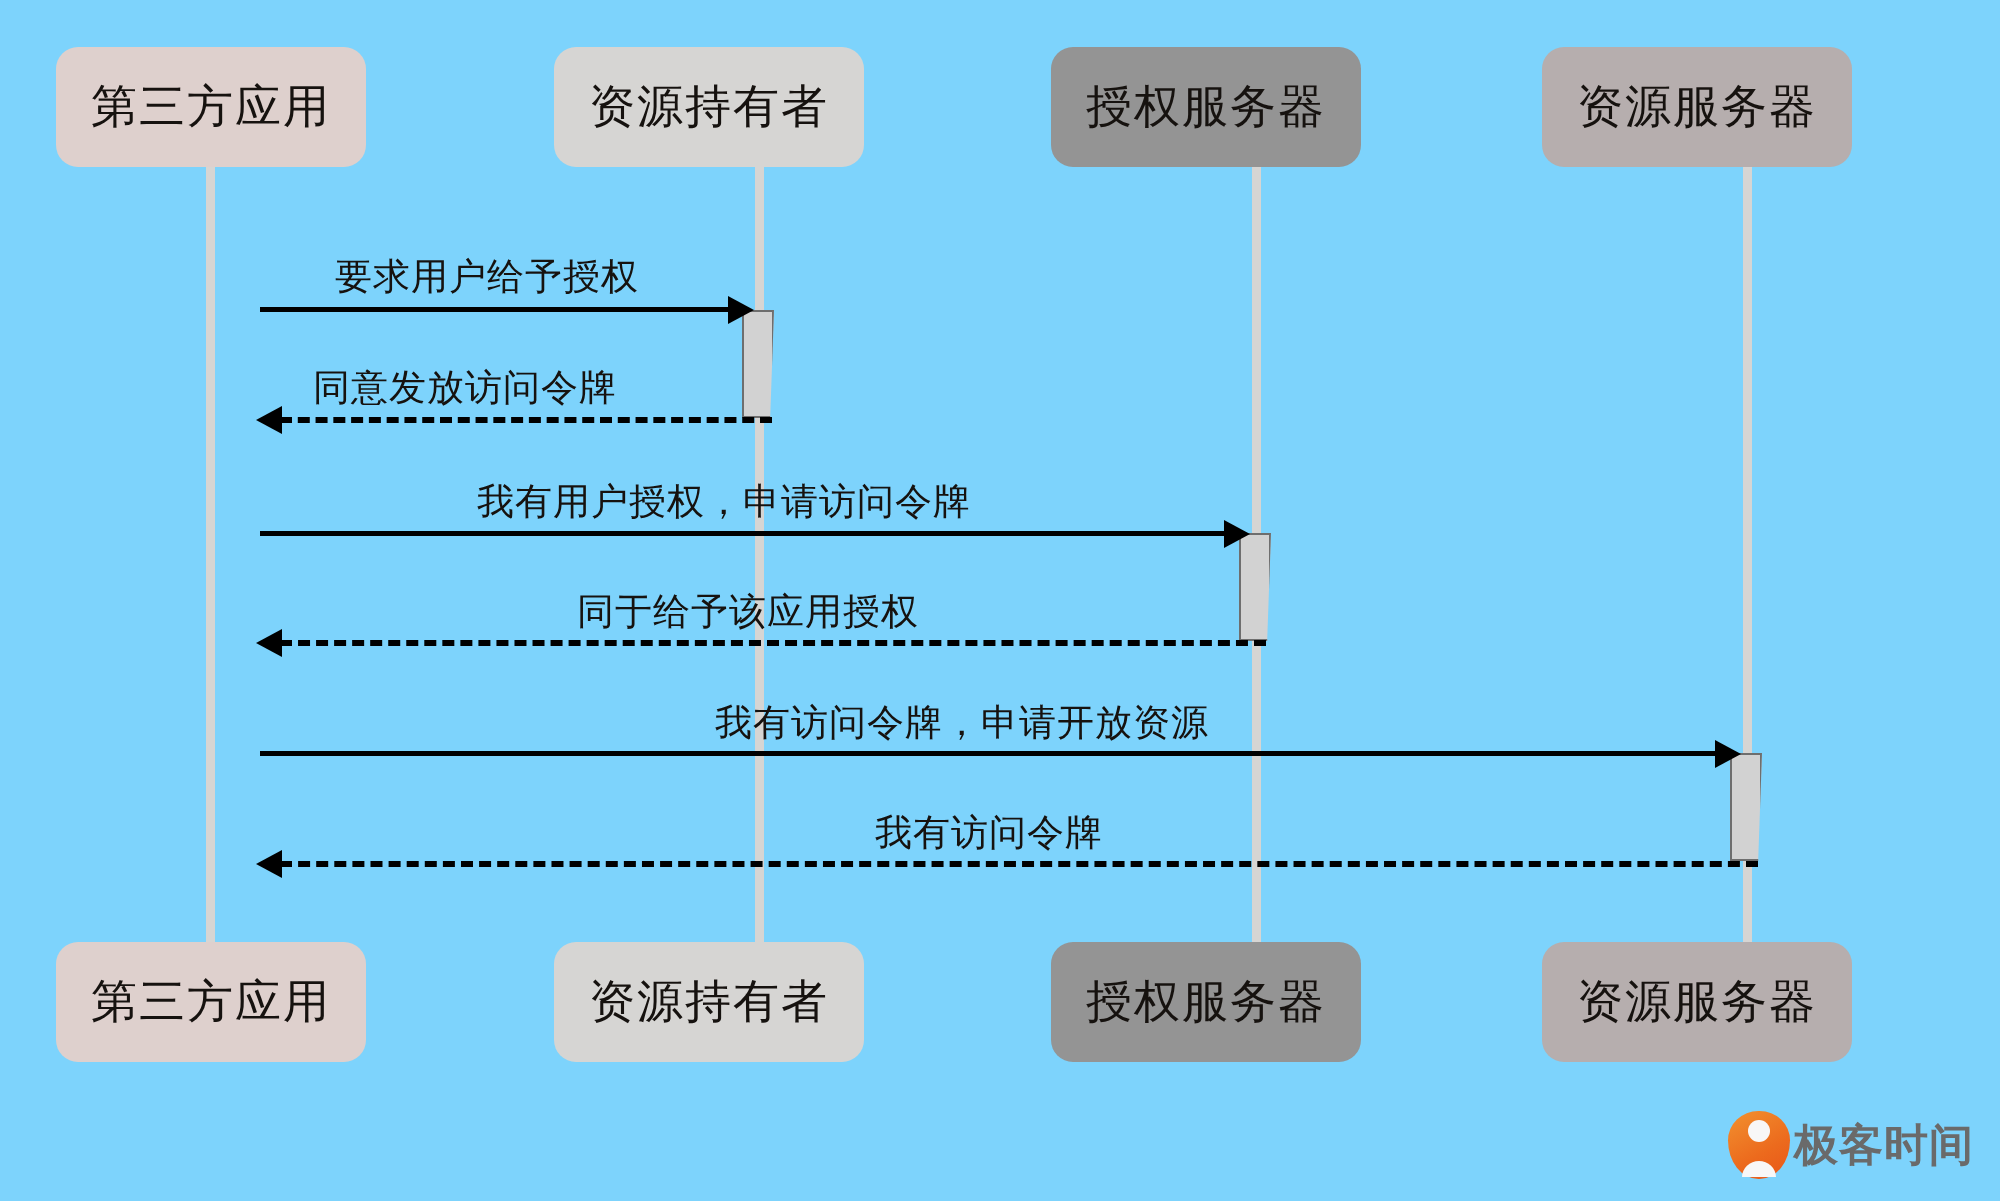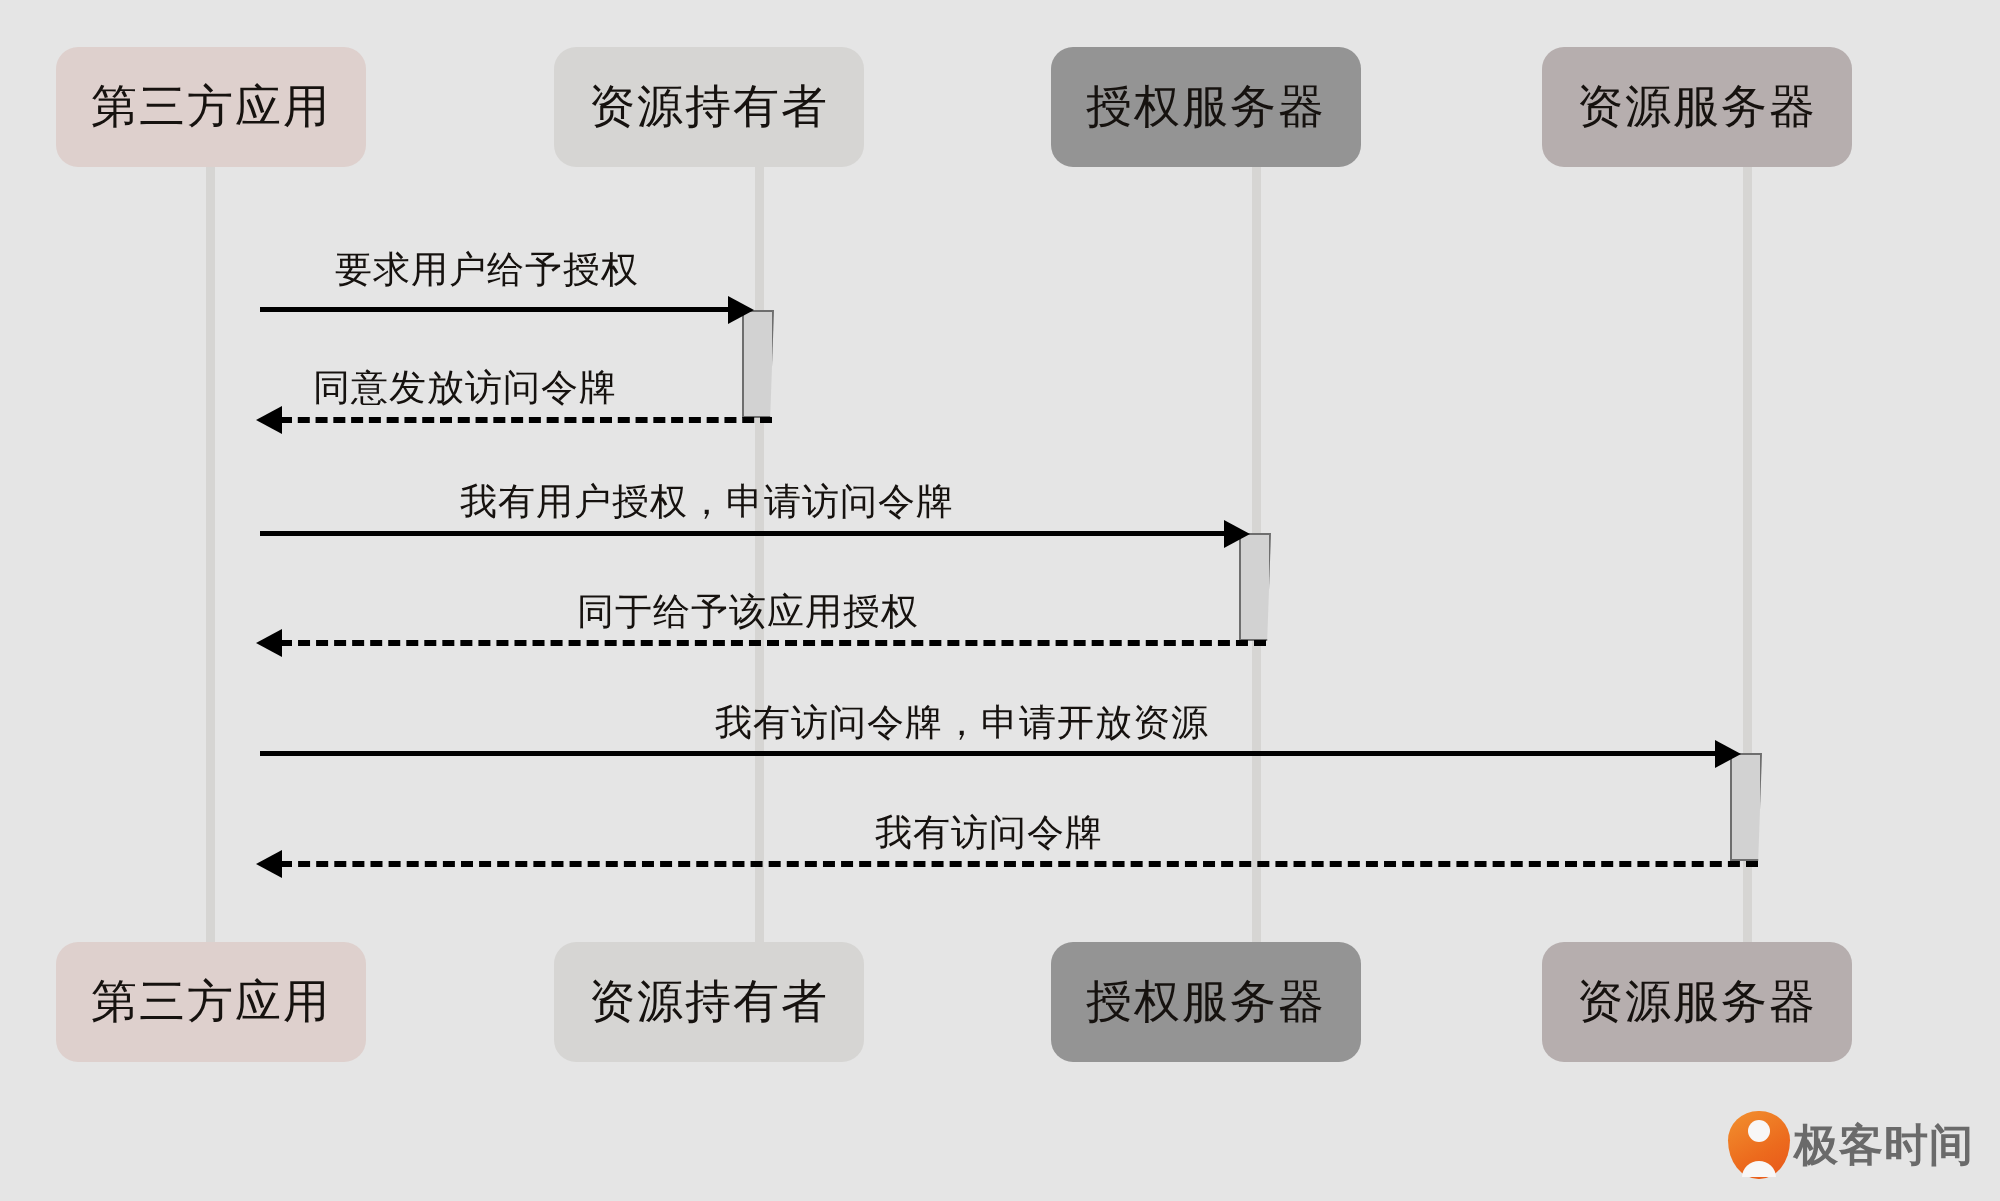--- a/index.html
+++ b/index.html
@@ -120,21 +120,21 @@
   #watermark .wm-text {
     font-size: 44px;
     color: #6a6a6a;
     letter-spacing: 1px;
     font-weight: 600;
   }
 </style>
 </head>
 <body>
 
-<div id="canvas" style="background: #e5e5e5;">
+<div id="canvas" style="background: #7dd3fc;">
 
   <div class="participant" style="left: 56px; top: 47px; width: 310px; height: 120px; background: rgb(222, 208, 205);">
     <span>第三方应用</span>
   </div>
   <div class="participant" style="left: 554px; top: 47px; width: 310px; height: 120px; background: rgb(214, 213, 211);">
     <span>资源持有者</span>
   </div>
   <div class="participant" style="left: 1051px; top: 47px; width: 310px; height: 120px; background: rgb(148, 148, 148);">
     <span>授权服务器</span>
   </div>
@@ -144,29 +144,29 @@
 
   <div class="lifeline" style="left:206px; top:167px; height:783px;"></div>
   <div class="lifeline" style="left:755px; top:167px; height:783px;"></div>
   <div class="lifeline" style="left:1252px; top:167px; height:783px;"></div>
   <div class="lifeline" style="left:1743px; top:167px; height:783px;"></div>
 
   <div class="activation" style="left:742px; top:310px; width:32px; height:108px; clip-path: polygon(0 0, 100% 0, 88% 100%, 0 100%);"></div>
   <div class="activation" style="left:1239px; top:533px; width:32px; height:108px; clip-path: polygon(0 0, 100% 0, 88% 100%, 0 100%);"></div>
   <div class="activation" style="left:1730px; top:753px; width:32px; height:108px; clip-path: polygon(0 0, 100% 0, 88% 100%, 0 100%);"></div>
 
-  <div class="msg-label" style="left:335px; top:245px;">要求用户给予授权</div>
+  <div class="msg-label" style="left:335px; top:252px;">要求用户给予授权</div>
   <div class="msg-line" style="left:260px; top:307px; width:470px;"></div>
   <div class="arrow-right" style="left:728px; top:296px;"></div>
 
   <div class="msg-label" style="left:313px; top:363px;">同意发放访问令牌</div>
   <div class="msg-line dashed" style="left:280px; top:417px; width:492px;"></div>
   <div class="arrow-left" style="left:256px; top:406px;"></div>
 
-  <div class="msg-label" style="left:460px; top:477px;">我有用户授权，申请访问令牌</div>
+  <div class="msg-label" style="left:477px; top:477px;">我有用户授权，申请访问令牌</div>
   <div class="msg-line" style="left:260px; top:531px; width:966px;"></div>
   <div class="arrow-right" style="left:1224px; top:520px;"></div>
 
   <div class="msg-label" style="left:577px; top:587px;">同于给予该应用授权</div>
   <div class="msg-line dashed" style="left:280px; top:640px; width:986px;"></div>
   <div class="arrow-left" style="left:256px; top:629px;"></div>
 
   <div class="msg-label" style="left:715px; top:698px;">我有访问令牌，申请开放资源</div>
   <div class="msg-line" style="left:260px; top:751px; width:1457px;"></div>
   <div class="arrow-right" style="left:1715px; top:740px;"></div>

